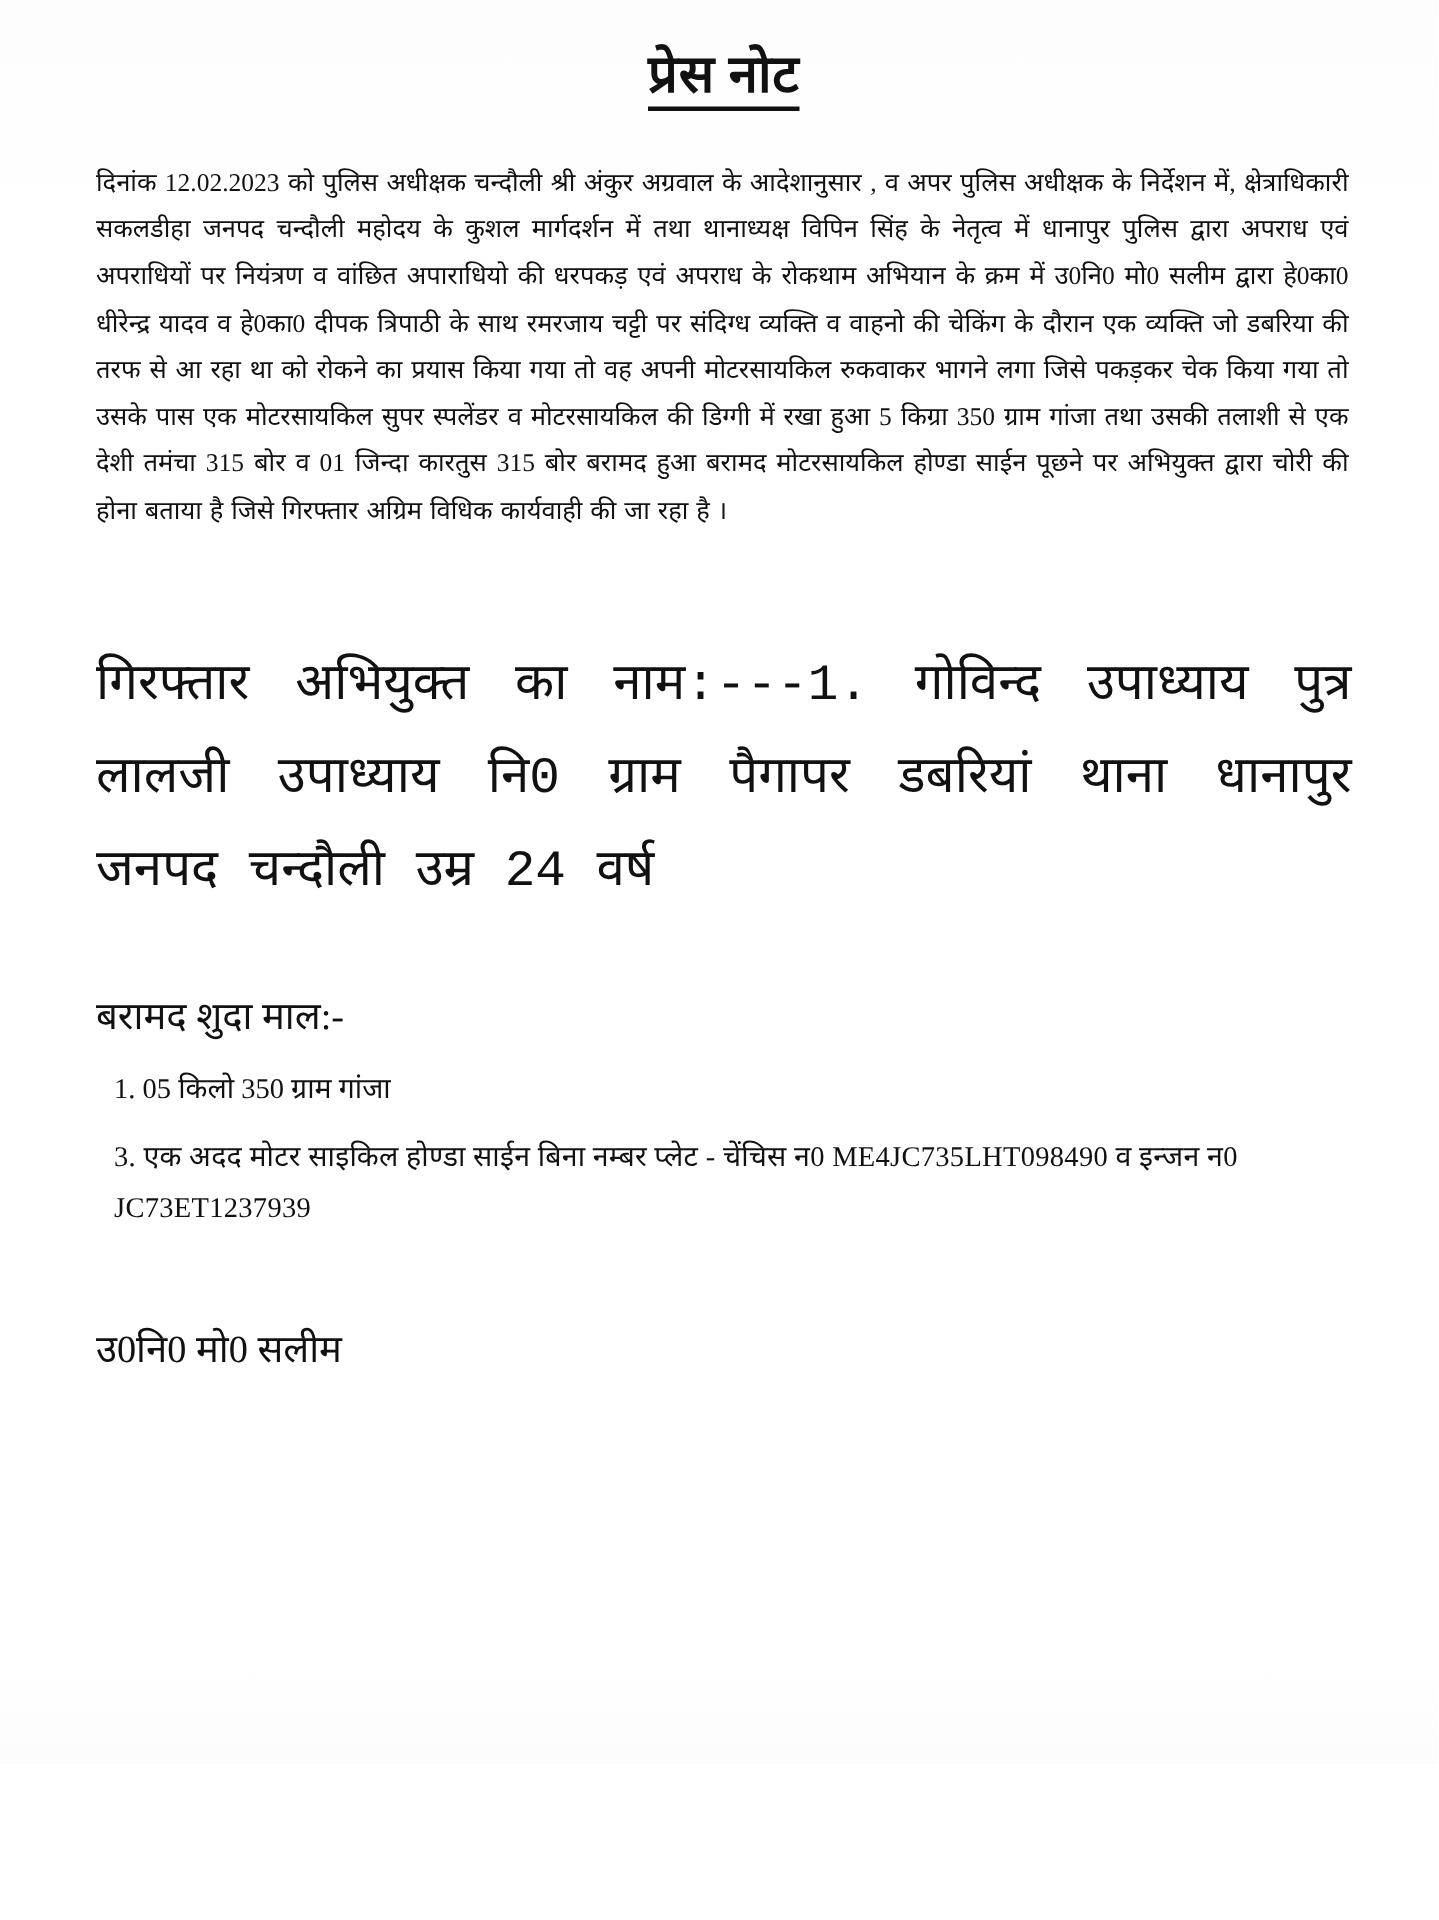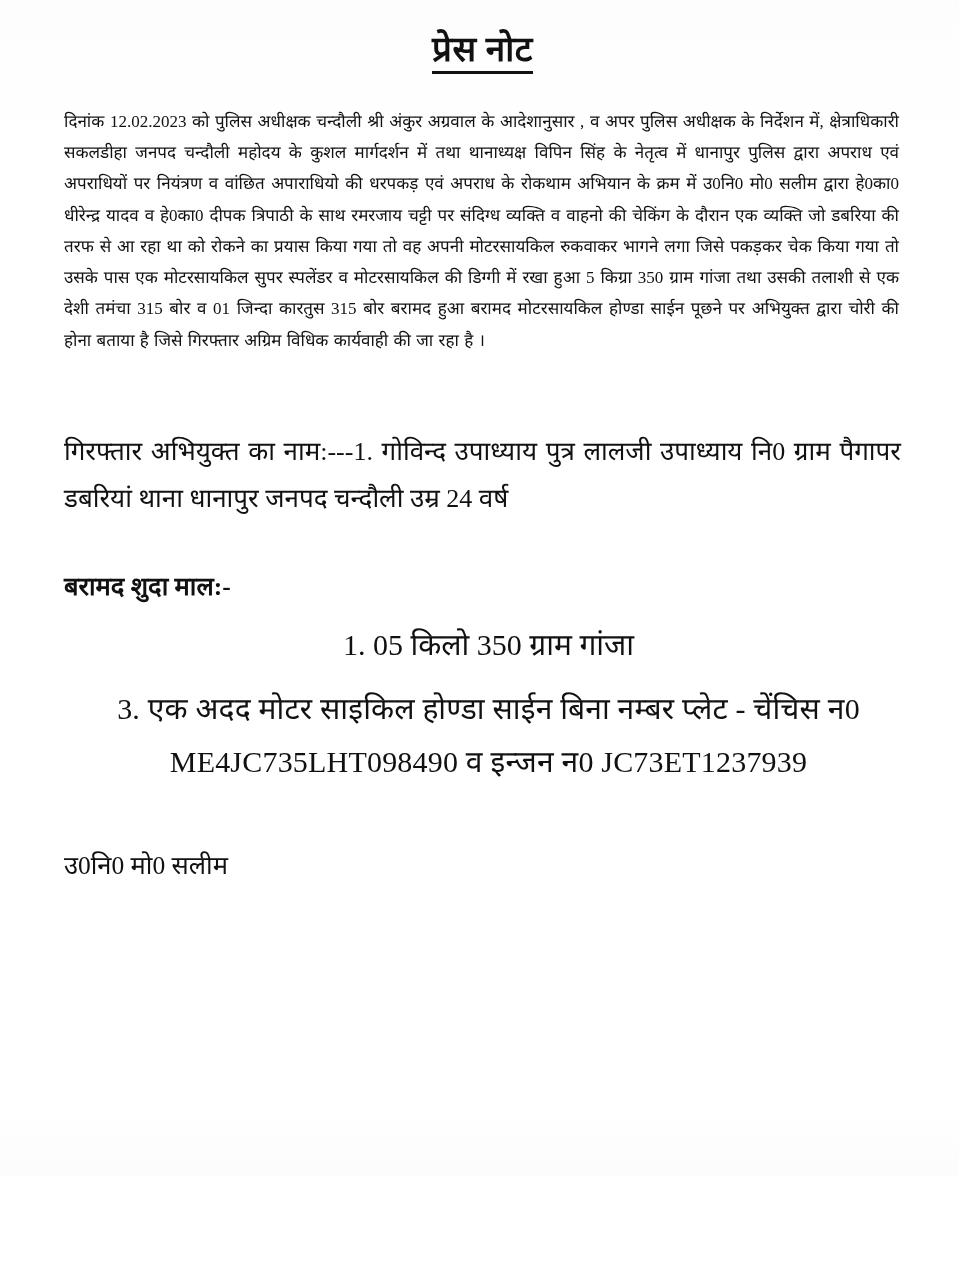--- a/index.html
+++ b/index.html
@@ -49,36 +49,36 @@
     text-align: justify;
     text-justify: inter-word;
     word-spacing: 1px;
     margin: 0;
     padding-right: 2px;
   }
 
   .spacer-lg { height: 72px; }
   .spacer-md { height: 44px; }
   .accused-line {
-    font-size: 26px;
+    font-size: 34px;
     line-height: 1.82;
     text-align: justify;
     text-justify: inter-word;
+    font-family: Liberation Mono, monospace;
   }
   .heading {
     font-size: 25.5px;
-    font-weight: bold;
+    font-weight: normal;
     line-height: 1.6;
     margin: 0 0 14px 0;
   }
   .item {
-    font-size: 30px;
+    font-size: 19px;
     line-height: 1.62;
     margin: 0 0 12px 12px;
-    text-align: center;
   }
   .item.wrap {
     line-height: 1.78;
   }
   .mono-id {
     font-family: "Liberation Serif", "DejaVu Serif", serif;
     letter-spacing: 0.2px;
   }
   .team-member {
     font-size: 25.5px;

